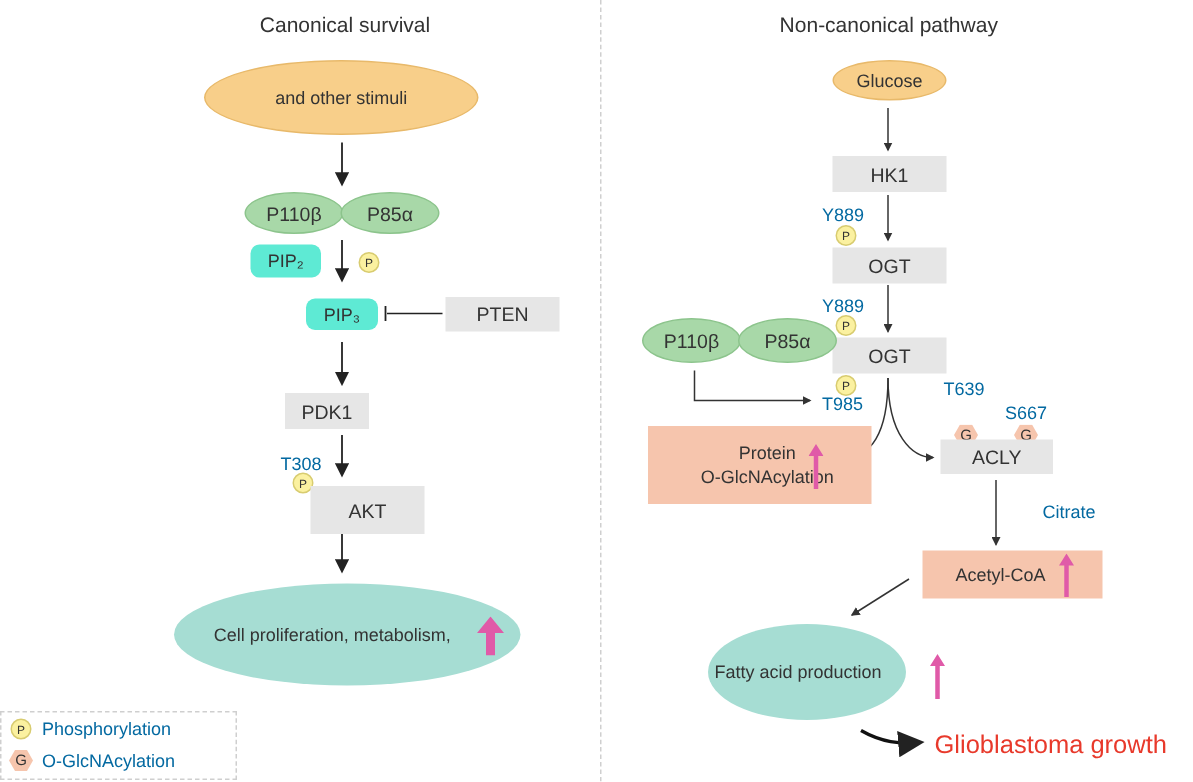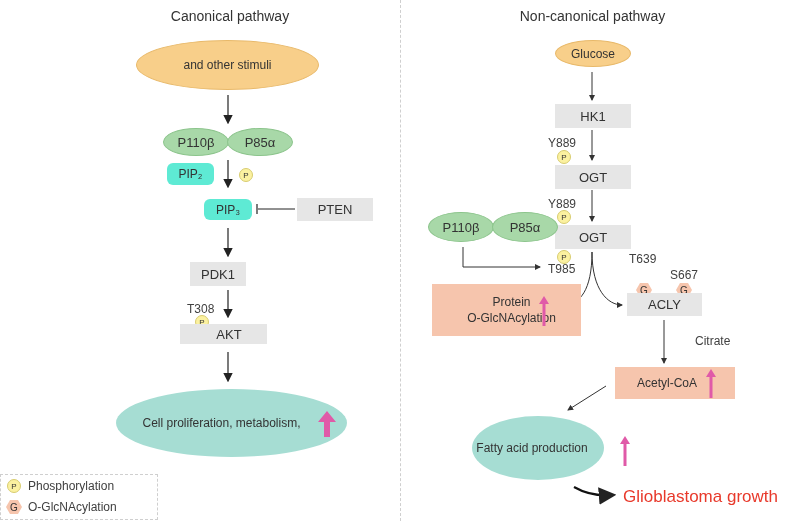--- a/index.html
+++ b/index.html
@@ -13,21 +13,21 @@
                    display:flex; align-items:center; justify-content:center; font-size:13px; }
   .ellipse-teal { background:#a6ddd3; border-radius:50%; box-sizing:border-box;
                   display:flex; align-items:center; justify-content:center; text-align:center; font-size:12px; line-height:15px; }
   .box-gray { background:#e6e6e6; display:flex; align-items:center; justify-content:center; font-size:13px; }
   .box-purple { background:#5eead4; border-radius:6px; display:flex; align-items:center; justify-content:center; font-size:12px; }
   .box-salmon { background:#f6c5ad; display:flex; align-items:center; justify-content:center; text-align:center; font-size:12px; line-height:16px; }
   .badge-p { width:14px; height:14px; border-radius:50%; background:#fbf1a0; border:1px solid #d8cc70; box-sizing:border-box;
              font-size:8px; display:flex; align-items:center; justify-content:center; color:#333; }
   .badge-g { width:16px; height:14px; background:#f6c5ad; font-size:10px; display:flex; align-items:center; justify-content:center;
              clip-path:polygon(25% 0,75% 0,100% 50%,75% 100%,25% 100%,0 50%); color:#333; }
-  .label { font-size:12px; color:#404040; }
+  .label { font-size:12px; color:#0369a1; }
   .up-arrow { position:absolute; }
   svg.lines { position:absolute; left:0; top:0; }
   .divider { position:absolute; left:400px; top:0; height:521px; border-left:1px dashed #cfcfcf; }
   .legend { position:absolute; left:0; top:474px; width:158px; height:46px; border:1px dashed #cfcfcf; box-sizing:border-box; }
   .glio { color:#e8392b; font-size:17px; }
 </style>
 </head>
 <body>
 
 <div class="divider"></div>
@@ -54,42 +54,42 @@
   <line x1="592" y1="130" x2="592" y2="160" stroke="#333" stroke-width="1" marker-end="url(#ahs)"></line>
   <line x1="592" y1="190" x2="592" y2="221" stroke="#333" stroke-width="1" marker-end="url(#ahs)"></line>
   <polyline points="463,247 463,267 540,267" fill="none" stroke="#333" stroke-width="1" marker-end="url(#ahs)"></polyline>
   <path d="M592,252 C592,290 580,305 563,305" fill="none" stroke="#333" stroke-width="1" marker-end="url(#ahs)"></path>
   <path d="M592,252 C592,290 608,305 622,305" fill="none" stroke="#333" stroke-width="1" marker-end="url(#ahs)"></path>
   <line x1="664" y1="320" x2="664" y2="363" stroke="#333" stroke-width="1" marker-end="url(#ahs)"></line>
   <line x1="606" y1="386" x2="568" y2="410" stroke="#333" stroke-width="1" marker-end="url(#ahs)"></line>
   <path d="M574,487 C588,495 600,496 612,495" fill="none" stroke="#111" stroke-width="2.2" marker-end="url(#ah)"></path>
 </svg>
 
-<div class="abs title" style="left:150px;top:8px;width:160px;">Canonical pathway</div>
+<div class="abs title" style="left:150px;top:8px;width:160px;">Canonical survival</div>
 
 <div class="abs ellipse-orange" style="left:136px;top:40px;width:183px;height:50px;">
   <div>
   <div>and other stimuli</div>
     </div>
 </div>
 
 <div class="abs ellipse-green" style="left:163px;top:128px;width:66px;height:28px;">P110β</div>
 <div class="abs ellipse-green" style="left:227px;top:128px;width:66px;height:28px;">P85α</div>
 
 <div class="abs box-purple" style="left:167px;top:163px;width:47px;height:22px;">PIP₂</div>
 <div class="abs badge-p" style="left:239px;top:168px;">P</div>
 
 <div class="abs box-purple" style="left:204px;top:199px;width:48px;height:21px;">PIP₃</div>
 <div class="abs box-gray" style="left:297px;top:198px;width:76px;height:23px;">PTEN</div>
 
 <div class="abs box-gray" style="left:190px;top:262px;width:56px;height:24px;">PDK1</div>
 
 <div class="abs label" style="left:187px;top:302px;">T308</div>
 <div class="abs badge-p" style="left:195px;top:315px;">P</div>
-<div class="abs box-gray" style="left:180px;top:324px;width:76px;height:20px;padding-left:11px;">AKT</div>
+<div class="abs box-gray" style="left:207px;top:324px;width:76px;height:32px;">AKT</div>
 
 <div class="abs ellipse-teal" style="left:116px;top:389px;width:231px;height:68px;">
   <div style="margin-right:20px;">
       <div>Cell proliferation, metabolism,</div>
     </div>
 </div>
 <svg class="up-arrow" style="left:318px;top:411px;" width="18" height="26">
   <path d="M9,0 L18,11 L12,11 L12,26 L6,26 L6,11 L0,11 Z" fill="#e05aa8"></path>
 </svg>
 

